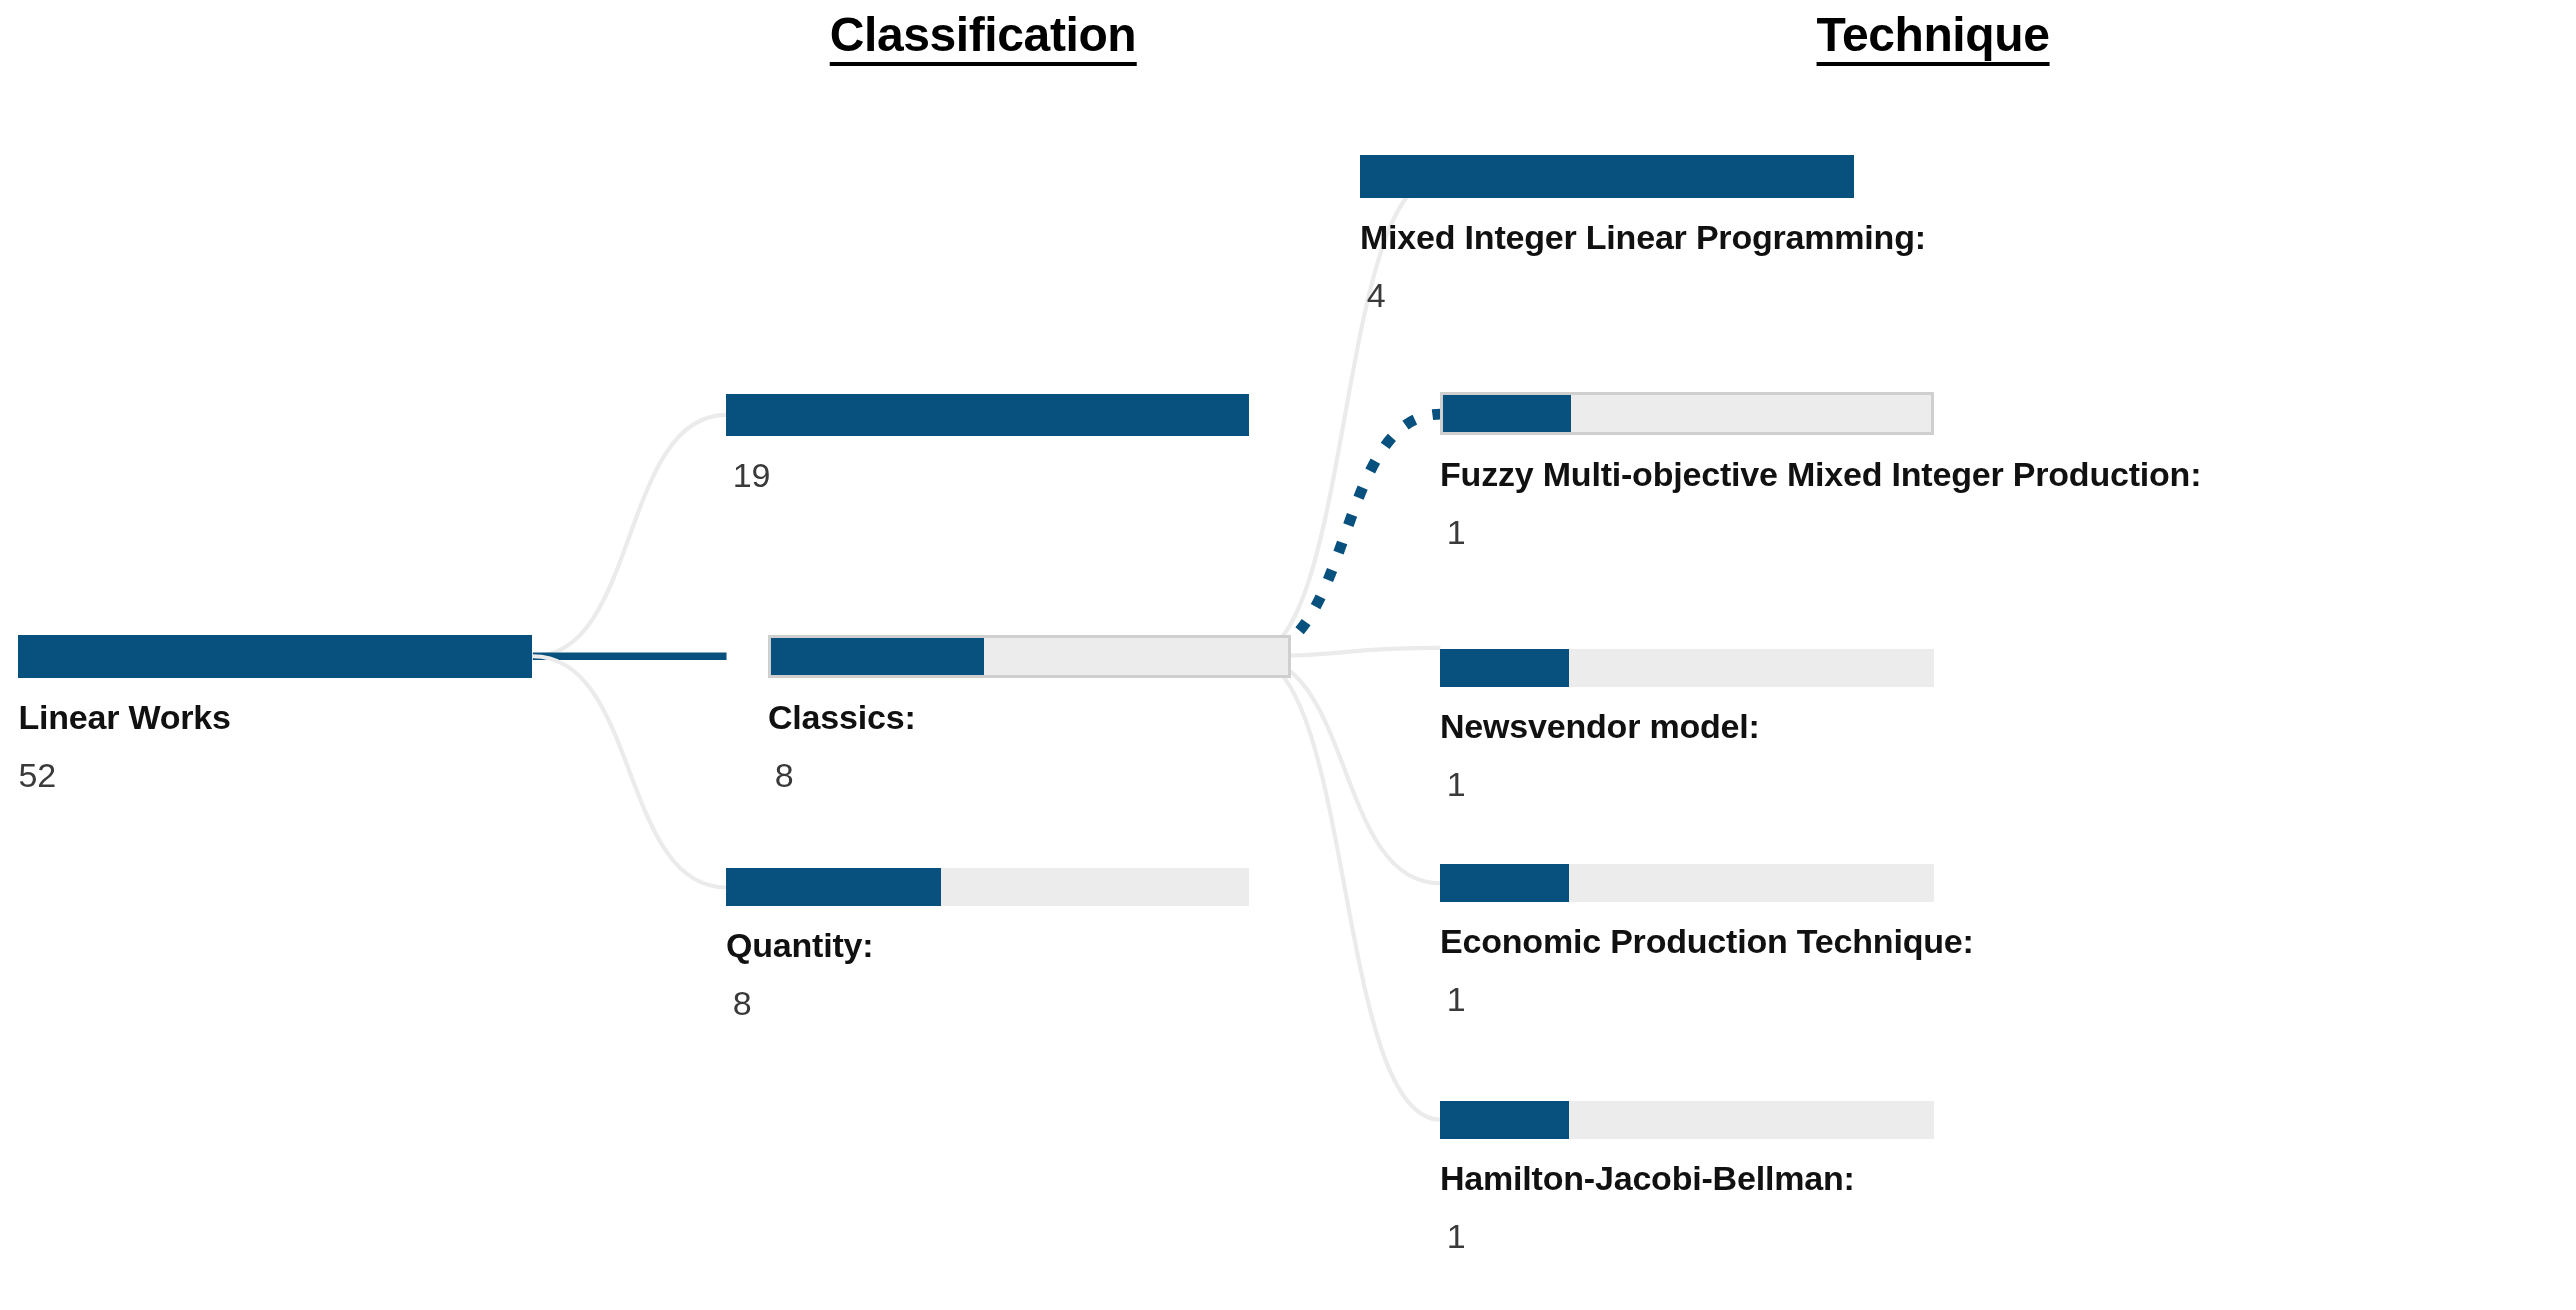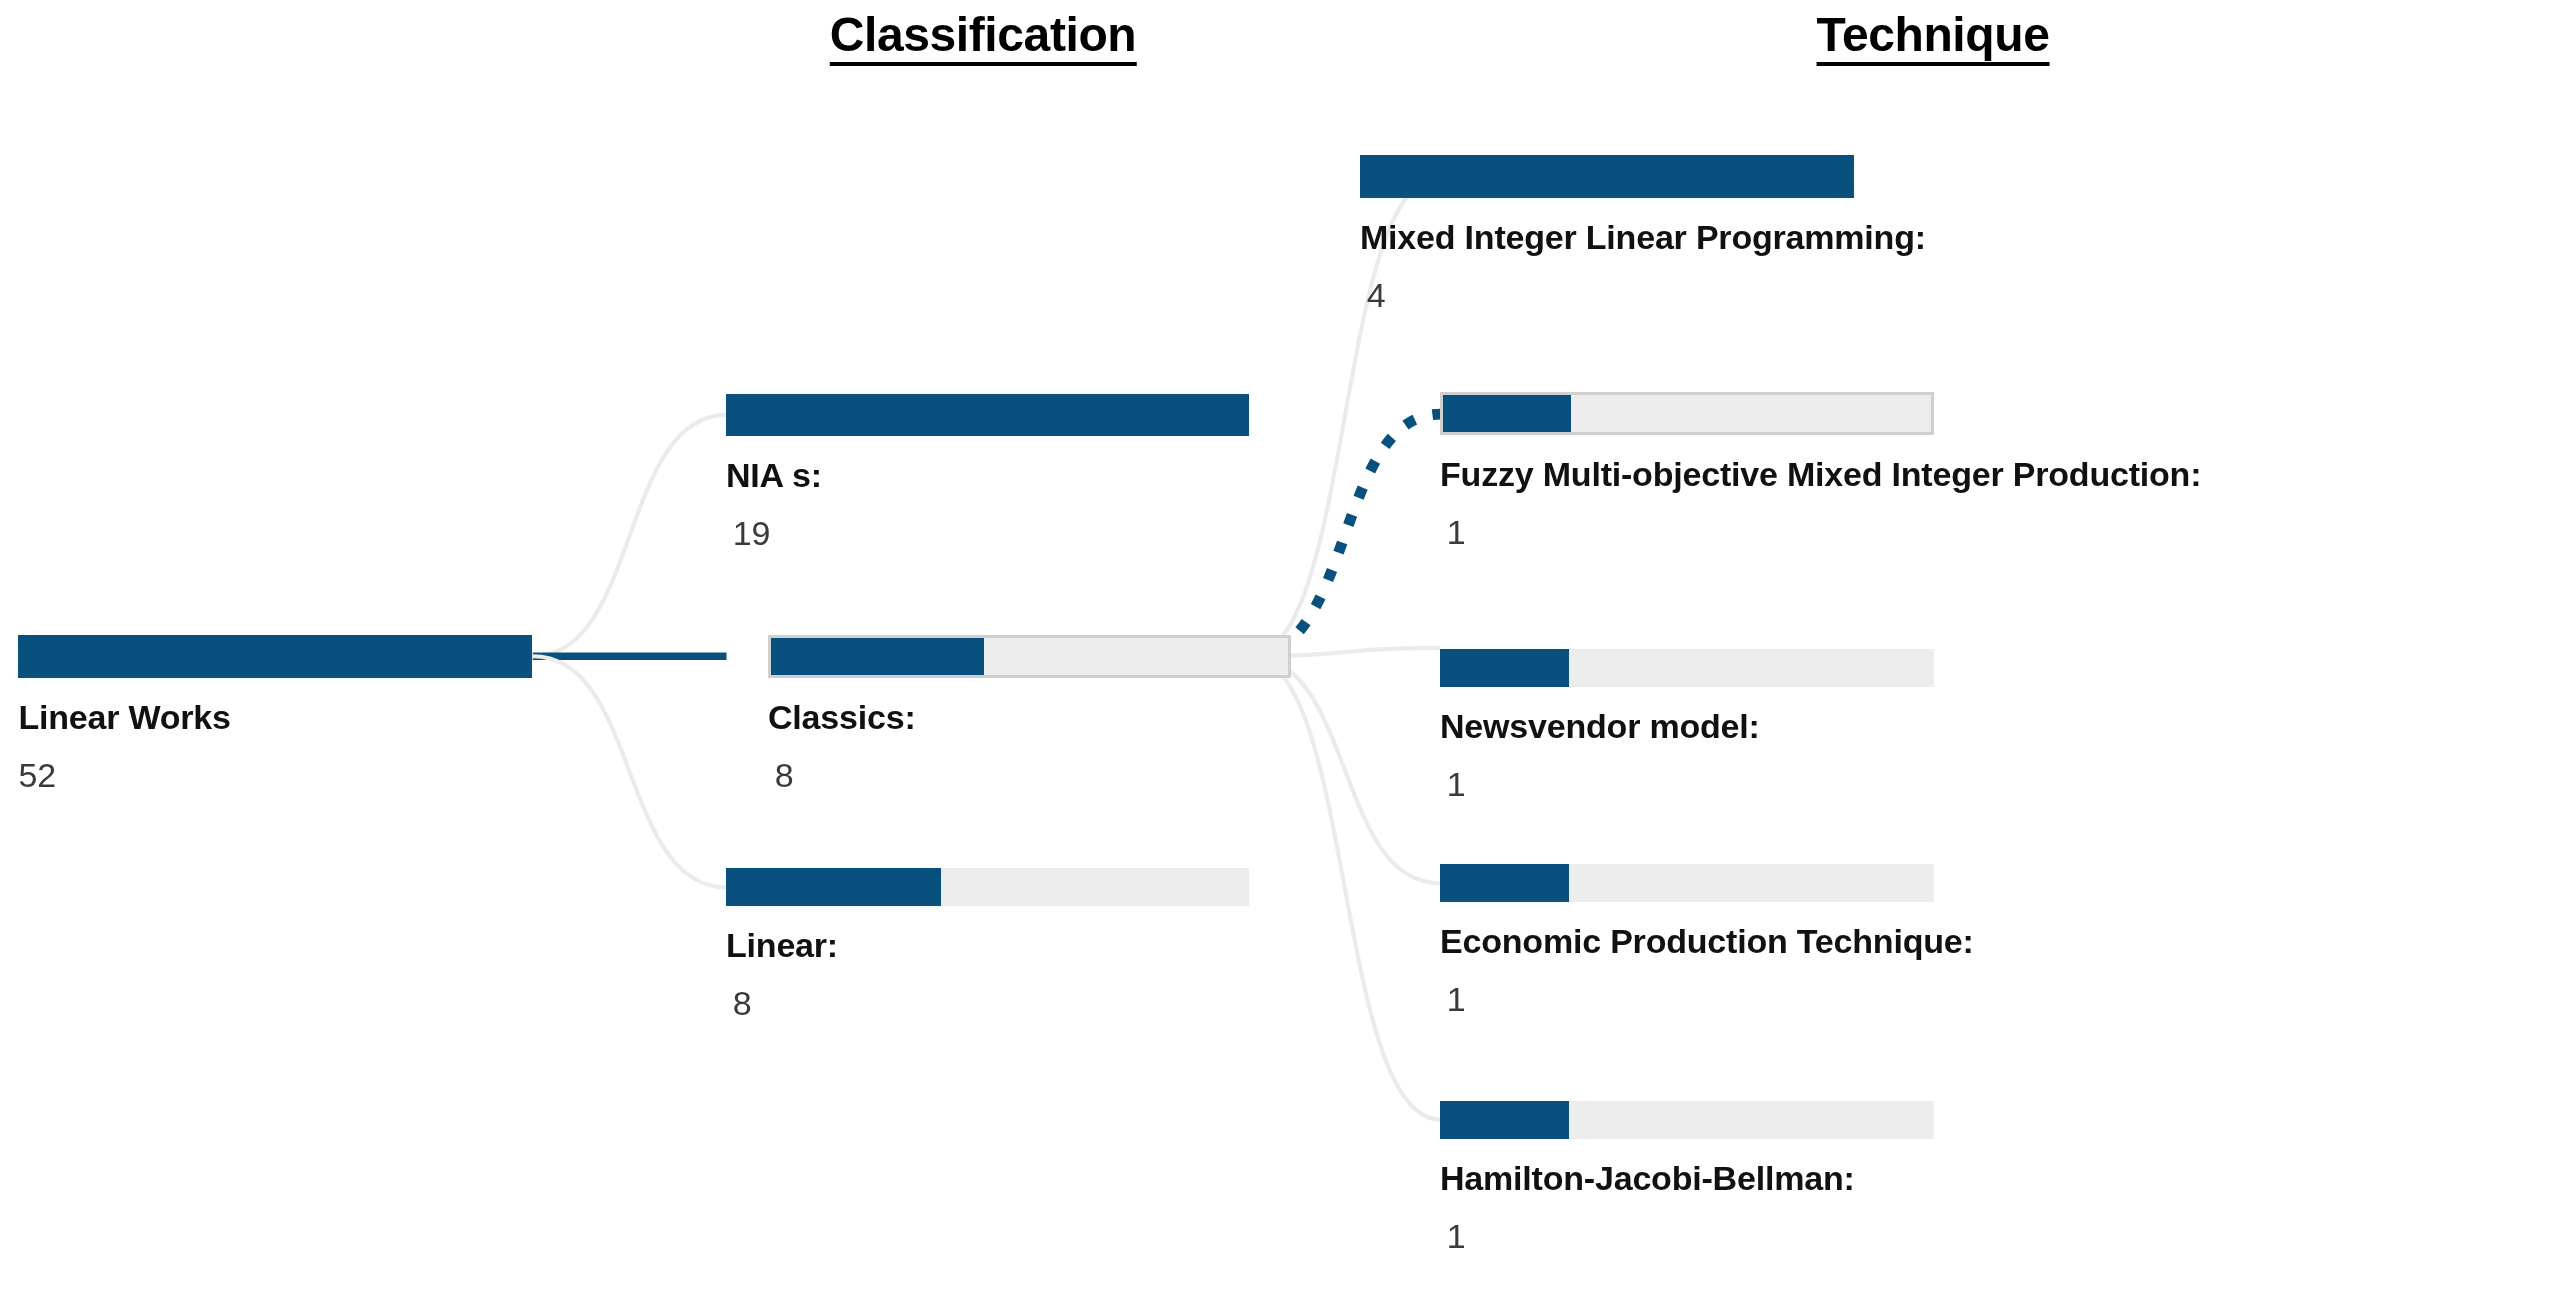--- a/index.html
+++ b/index.html
@@ -101,35 +101,34 @@
     </div>
     <span class="label">Linear Works</span>
     <span class="value">52</span>
   </div>
 
   <div id="classification-nodes">
       <div class="node indentvalue" style="left: 726px; top: 394px;">
         <div class="bar" style="width: 523px; height: 42px;">
           <div class="fill" style="width: 100%;"></div>
         </div>
-        <span class="label">NIA s:</span>
         <span class="value">19</span>
       </div>
       <div class="node indentvalue" style="left: 768px; top: 635px;">
         <div class="bar bordered" style="width: 523px; height: 43px;">
           <div class="fill" style="width: 41.2%;"></div>
         </div>
         <span class="label">Classics:</span>
         <span class="value">8</span>
       </div>
       <div class="node indentvalue" style="left: 726px; top: 868px;">
         <div class="bar" style="width: 523px; height: 38px;">
           <div class="fill" style="width: 41.2%;"></div>
         </div>
-        <span class="label">Linear:</span>
+        <span class="label">Quantity:</span>
         <span class="value">8</span>
       </div>
     </div>
   <div id="technique-nodes">
       <div class="node indentvalue" style="left: 1360px; top: 155px;">
         <div class="bar" style="width: 494px; height: 43px;">
           <div class="fill" style="width: 100%;"></div>
         </div>
         <span class="label">Mixed Integer Linear Programming:</span>
         <span class="value">4</span>

